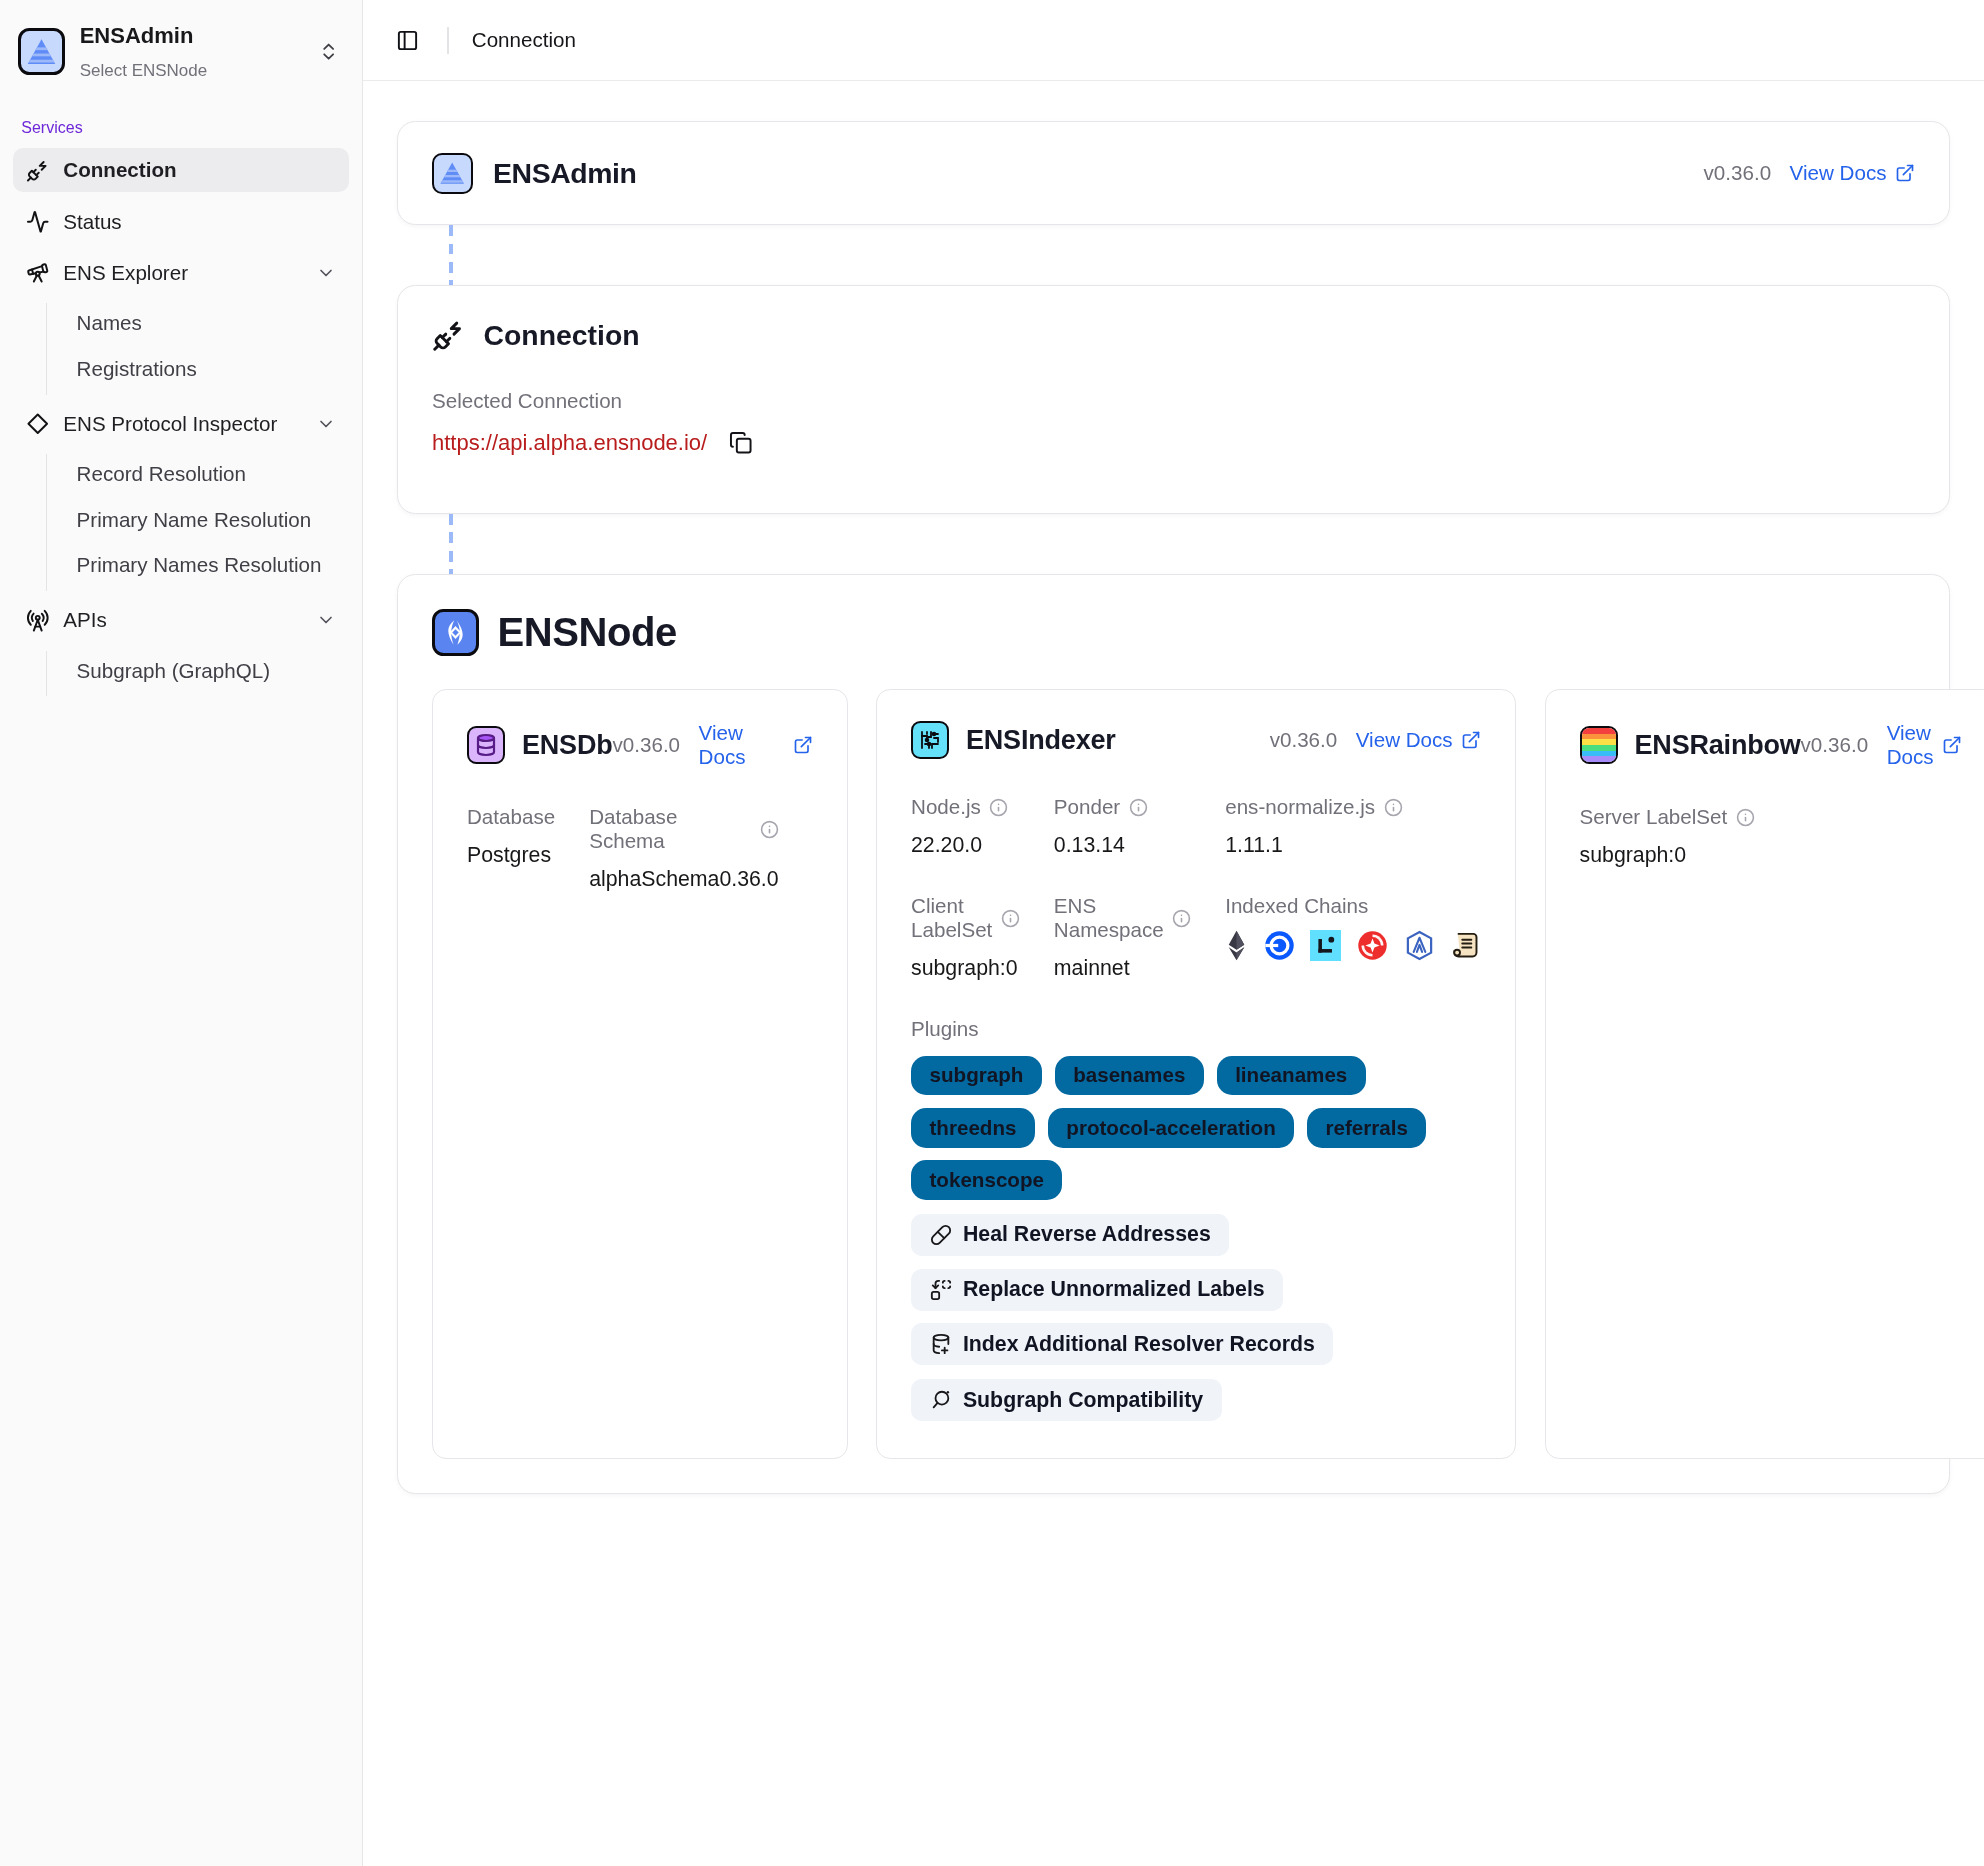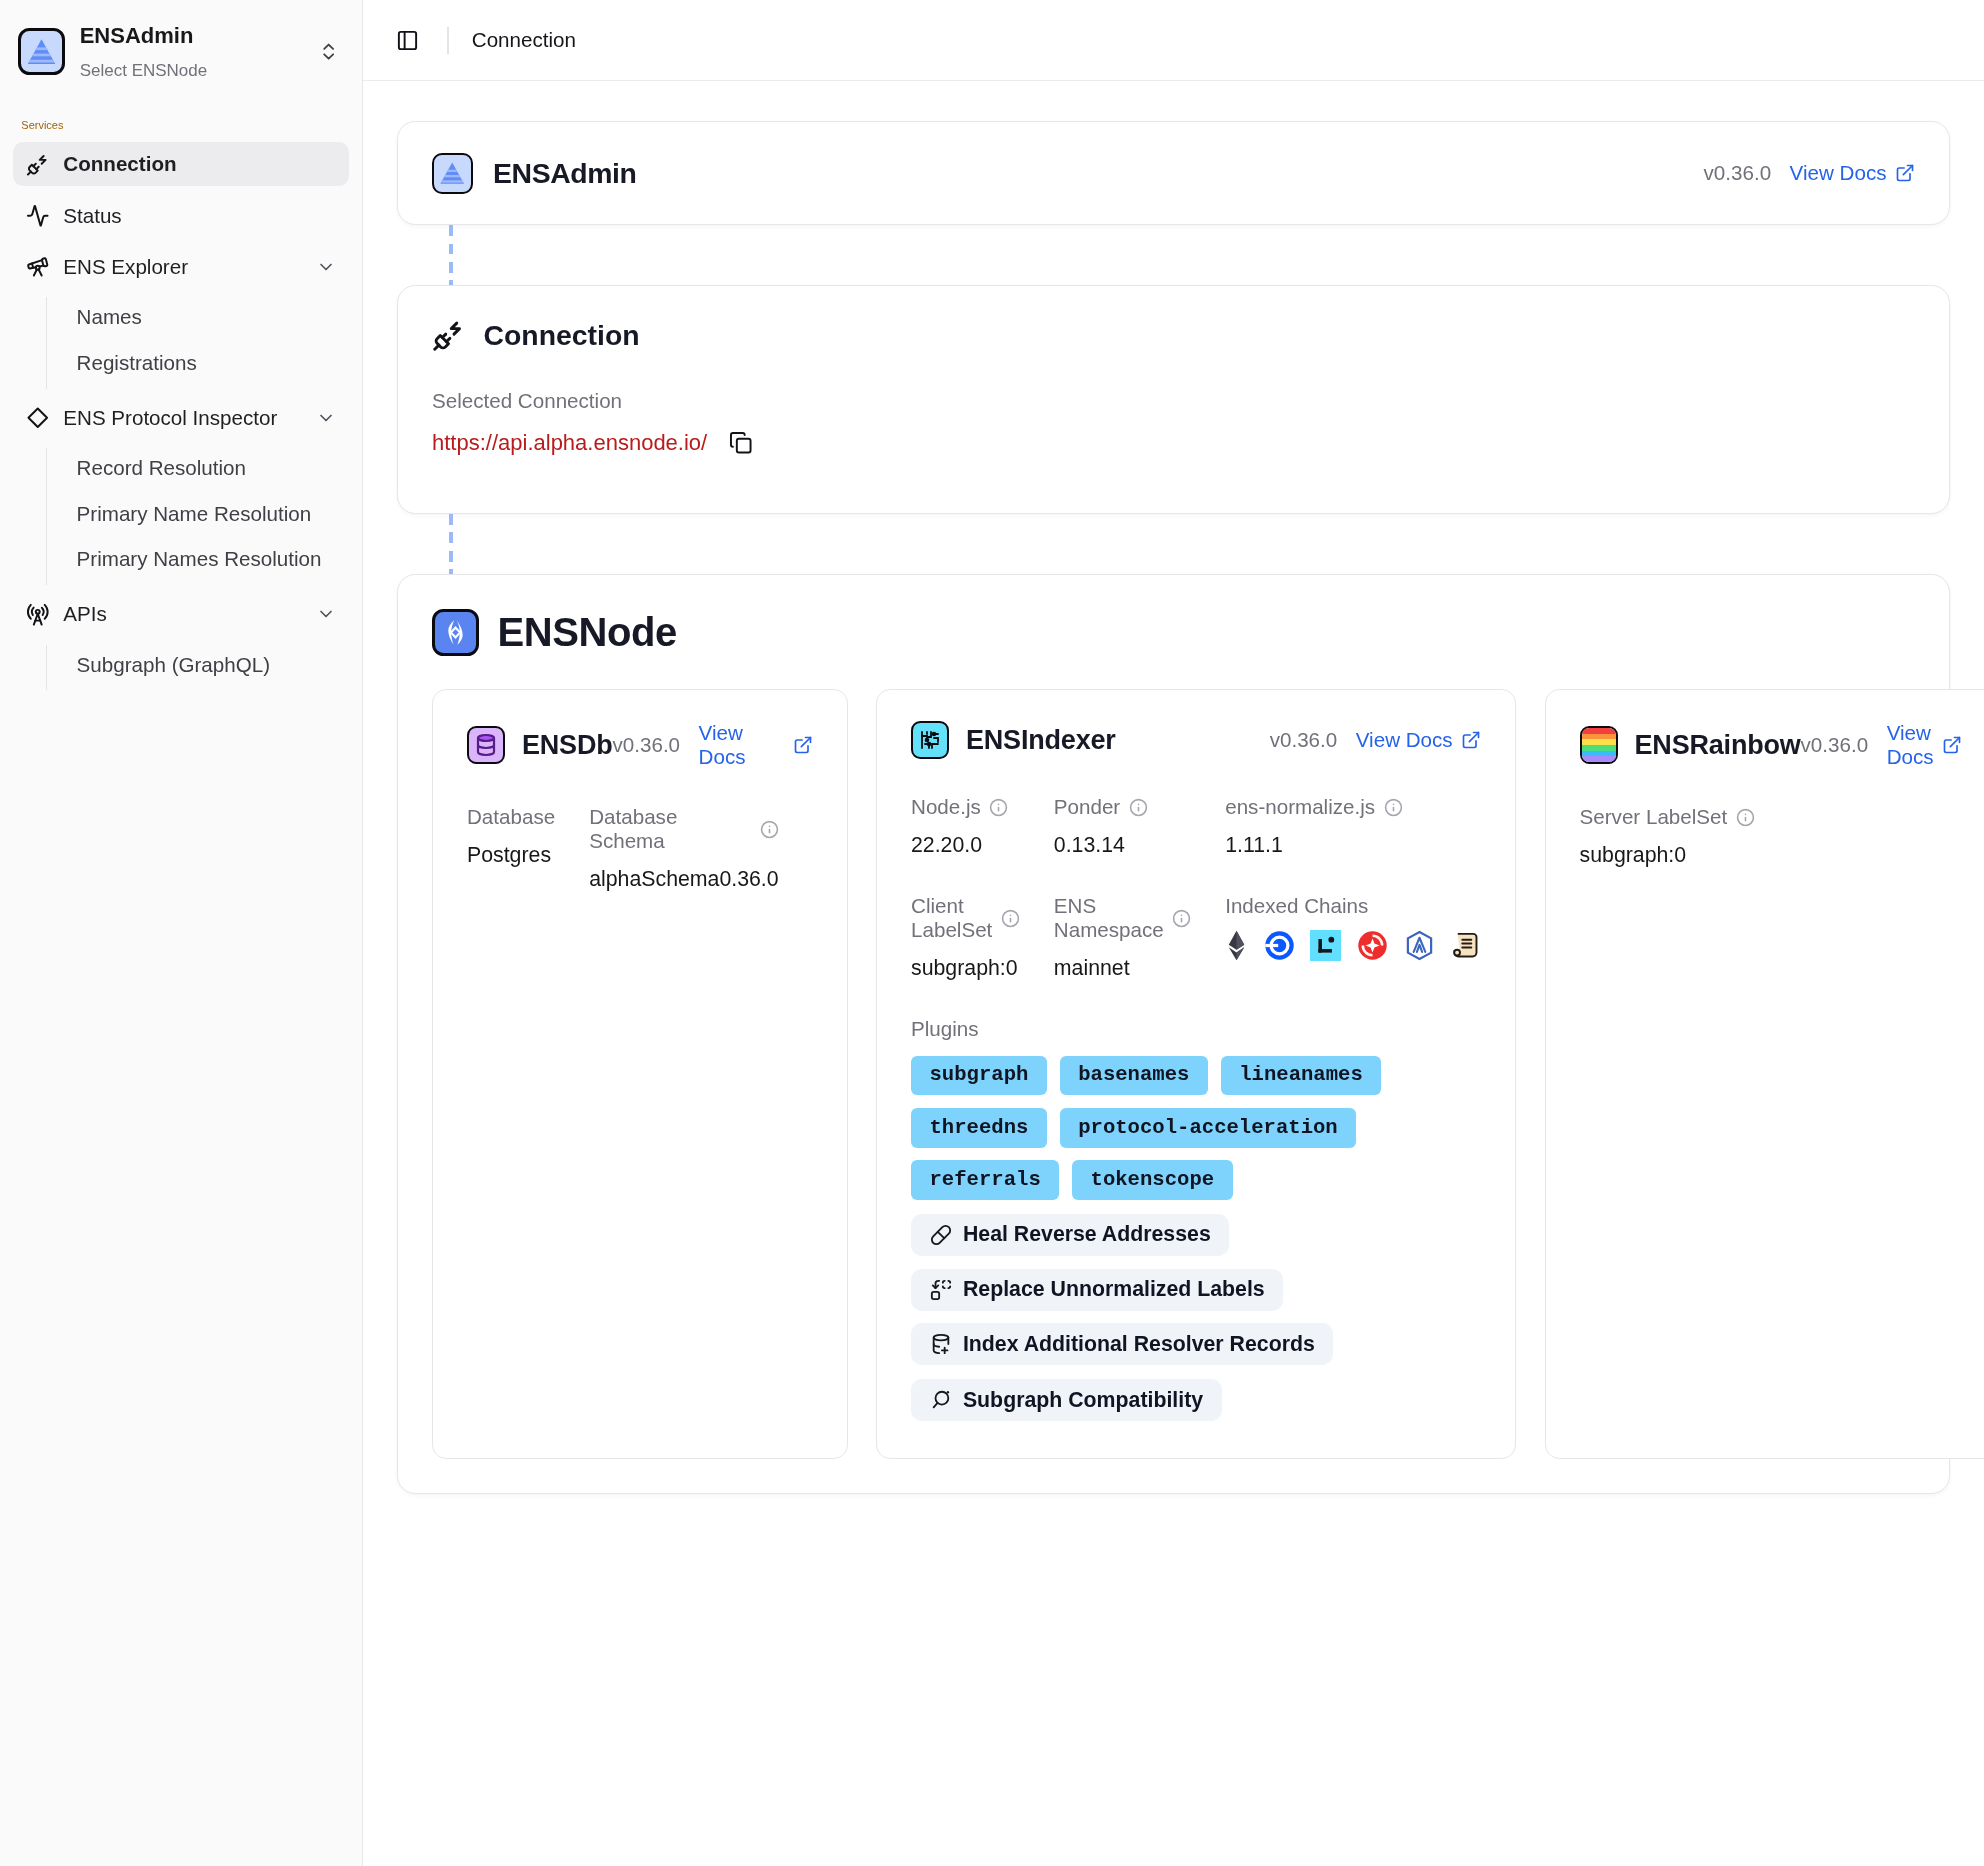--- a/index.html
+++ b/index.html
@@ -22,21 +22,21 @@
   .logo-tile {
     width:47px; height:47px; border-radius:11.4px; background:#c7d9fd;
     border:3.6px solid #0b0b0f; display:flex; align-items:center; justify-content:center;
     flex:0 0 auto;
   }
   .sb-header-text { flex:1 1 auto; min-width:0; }
   .sb-title { font-size:22px; font-weight:700; color:#18181b; line-height:1.15; }
   .sb-subtitle { font-size:17px; color:#71717a; margin-top:13px; }
   .sb-chevrons { color:#3f3f46; padding:4.3px; border-radius:5.7px; }
 
-  .sb-section-label { font-size:11px; color:#a16207; margin:31px 8.5px 11.4px; font-weight:500; }
+  .sb-section-label { font-size:16px; color:#6d28d9; margin:31px 8.5px 11.4px; font-weight:500; }
 
   .nav { display:flex; flex-direction:column; }
   .nav-item {
     display:flex; align-items:center; gap:14.2px; height:44px; margin-bottom:7.1px;
     padding:0 12.8px; border-radius:10px; font-size:20.6px; font-weight:500; color:#1f1f23;
     cursor:default;
   }
   .nav-item.active { background:#ececee; font-weight:600; }
   .nav-item .nv-icon { color:#131316; flex:0 0 auto; }
   .nav-item .chev { margin-left:auto; color:#52525b; }
@@ -112,22 +112,22 @@
   .rainbow-stripes div { flex:1; }
 
   .fields3 { display:grid; grid-template-columns:1.02fr 1fr 1fr; column-gap:34px; row-gap:36px; margin-top:36px; }
   .info-icon { color:#a6a6ae; }
 
   .chains-row { display:flex; align-items:center; gap:15.6px; margin-top:11.4px; }
 
   .block-label { font-size:20.6px; color:#71717a; font-weight:500; margin-top:36px; }
   .badges { display:flex; flex-wrap:wrap; gap:12.8px; margin-top:14.2px; }
   .badge {
-    background:#7dd3fc; color:#111523; font-size:20.6px; font-weight:700;
-    padding:8.5px 18.5px; border-radius:6px; line-height:1.1;font-family:Liberation Mono, monospace;
+    background:#0369a1; color:#111523; font-size:20.6px; font-weight:700;
+    padding:8.5px 18.5px; border-radius:15px; line-height:1.1;
   }
   .fbadge {
     background:#f0f3f8; color:#111523; font-size:21.3px; font-weight:700;
     padding:9.2px 18.5px; border-radius:10.7px; display:flex; align-items:center; gap:11.4px; line-height:1.1;
   }
   .fbadge .fb-icon { color:#18181b; flex:0 0 auto; }
 
   .rainbow-fields { margin-top:36px; }
 </style>
 </head>

